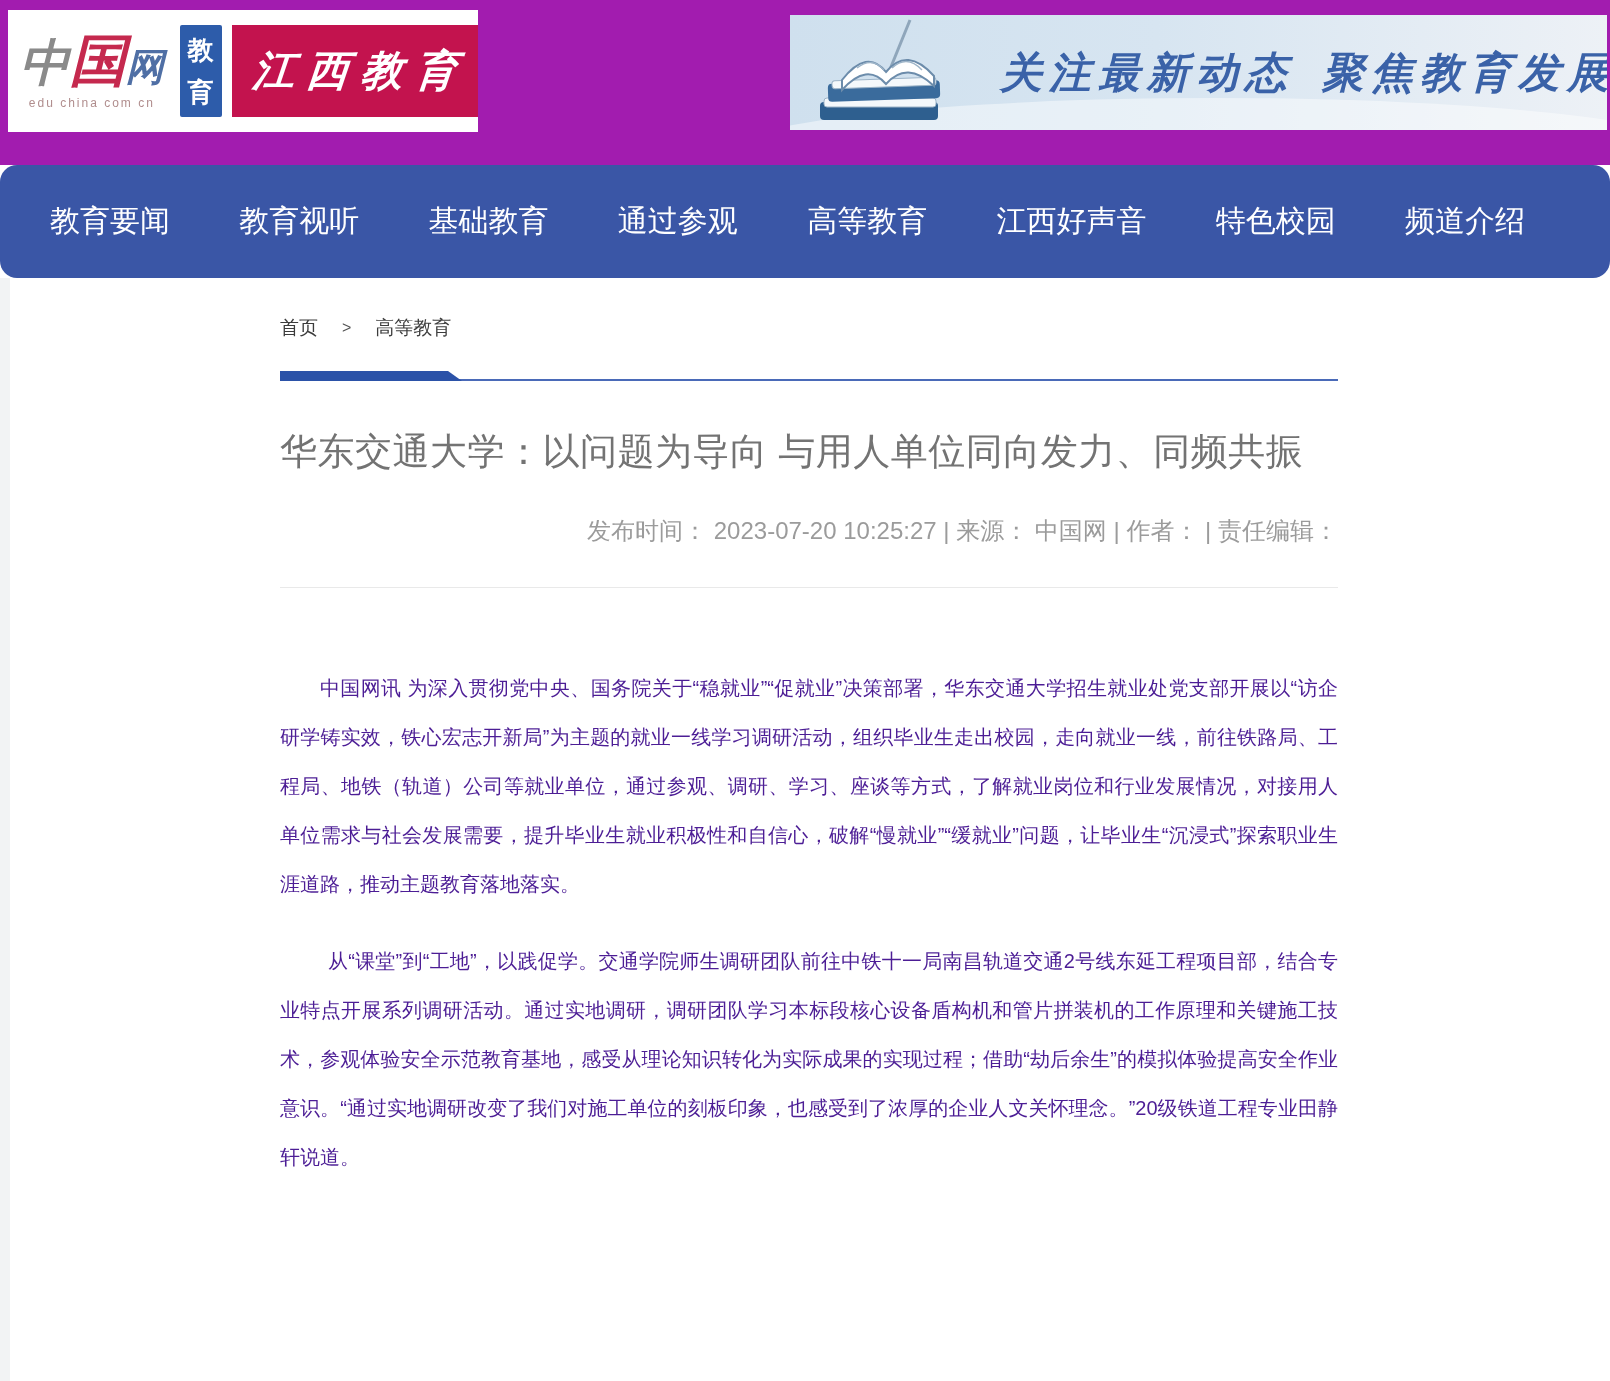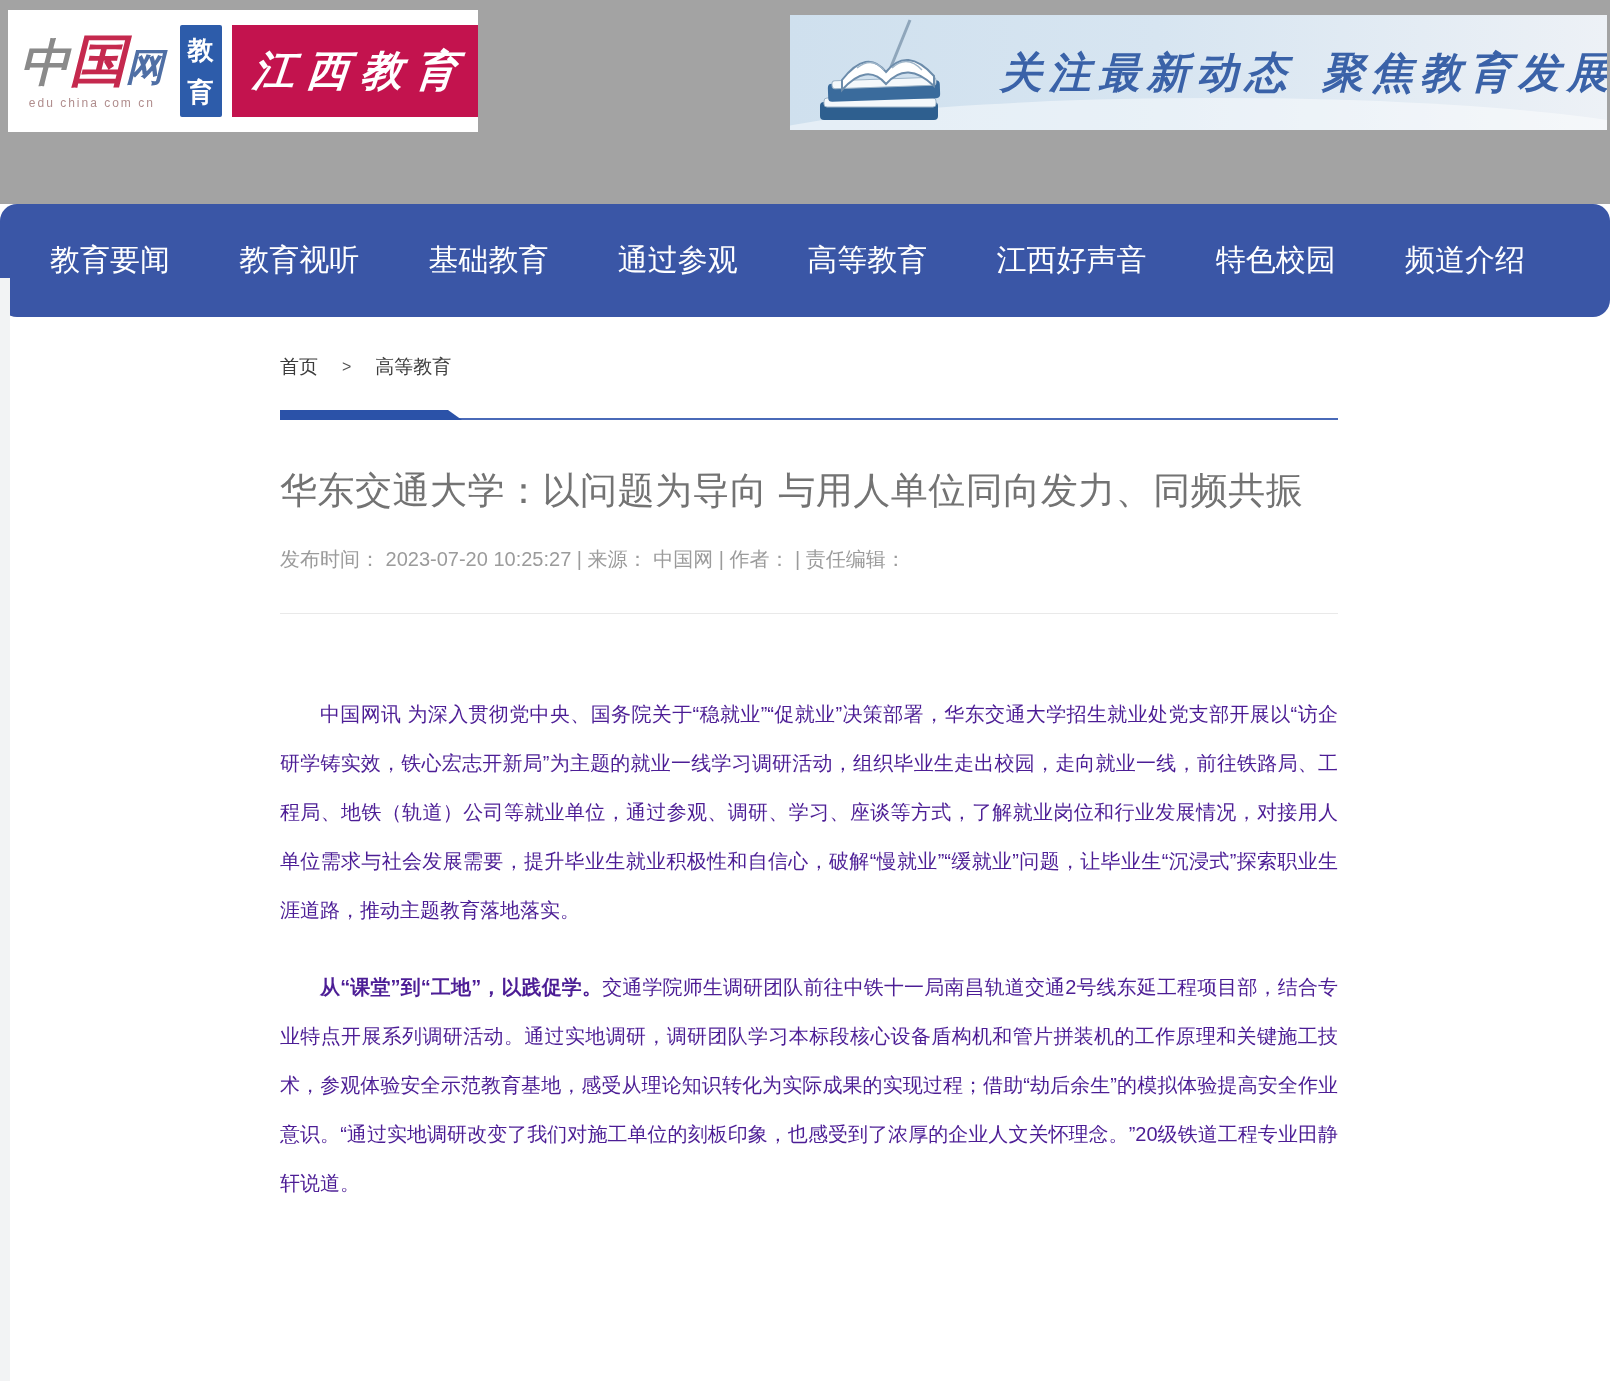--- a/index.html
+++ b/index.html
@@ -6,21 +6,21 @@
   html,body { margin:0; padding:0; }
   body {
     width:1610px; height:1381px;
     background:#ffffff;
     font-family:"Liberation Sans","DejaVu Sans",sans-serif;
     position:relative;
     overflow:hidden;
   }
 
   
-  .top-strip { height:204px; background:#a3a3a3; position:relative; }
+  .top-strip { height:165px; background:#a21caf; position:relative; }
 
   .logo-card {
     position:absolute; left:8px; top:10px;
     width:470px; height:122px; background:#ffffff;
     display:flex; align-items:center;
   }
   .brand-logo { width:168px; text-align:center; cursor:pointer; }
   .brand-chars { font-size:50px; font-weight:bold; line-height:1.05; white-space:nowrap; font-style:italic; }
   .brand-char-zhong { color:#8a8a8a; }
   .brand-char-guo { color:#c5294e; font-size:56px; }
@@ -83,26 +83,26 @@
   .tab-line .thin { position:absolute; left:0; right:0; bottom:0; height:2px; background:#4a6ab8; }
   .tab-line .thick {
     position:absolute; left:0; bottom:0; width:182px; height:10px; background:#2b52a8;
     clip-path:polygon(0 0, calc(100% - 14px) 0, 100% 100%, 0 100%);
   }
 
   .article-title {
     margin-top:48px; font-size:37px; font-weight:400; color:#737373;
     letter-spacing:0.5px; line-height:1.25;
   }
-  .article-meta { margin-top:32px; text-align:left; font-size:20px; color:#9b9b9b; }
+  .article-meta { margin-top:40px; text-align:right; font-size:24px; color:#9b9b9b; }
   .meta-divider { margin-top:40px; border-top:1px solid #e9e9e9; height:0; }
 
   .article-body { margin-top:76px; font-size:20px; line-height:49px; color:#4c1d95; text-align:justify; }
   .article-body p { text-indent:2em; margin:0 0 28px 0; }
-  .lead-bold { font-weight:bold; }
+  .lead-bold { font-weight:normal;margin-left:8px; }
 </style>
 </head>
 <body>
 
 <div class="top-strip">
   <div class="logo-card">
     <div class="brand-logo">
       <div class="brand-chars"><span class="brand-char-zhong">中</span><span class="brand-char-guo">国</span><span class="brand-char-wang">网</span></div>
       <div class="brand-domain">edu china com cn</div>
     </div>

